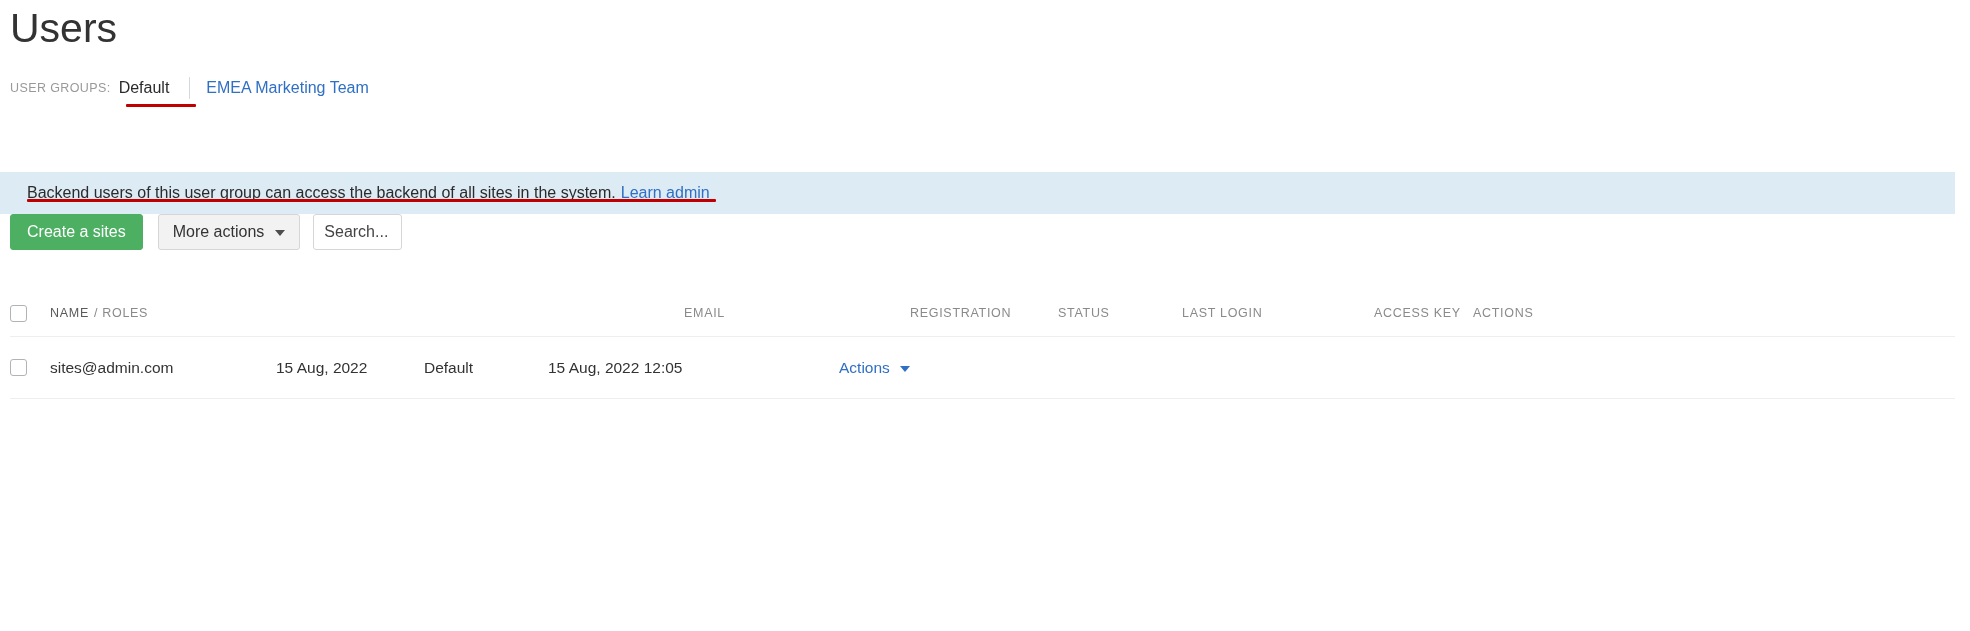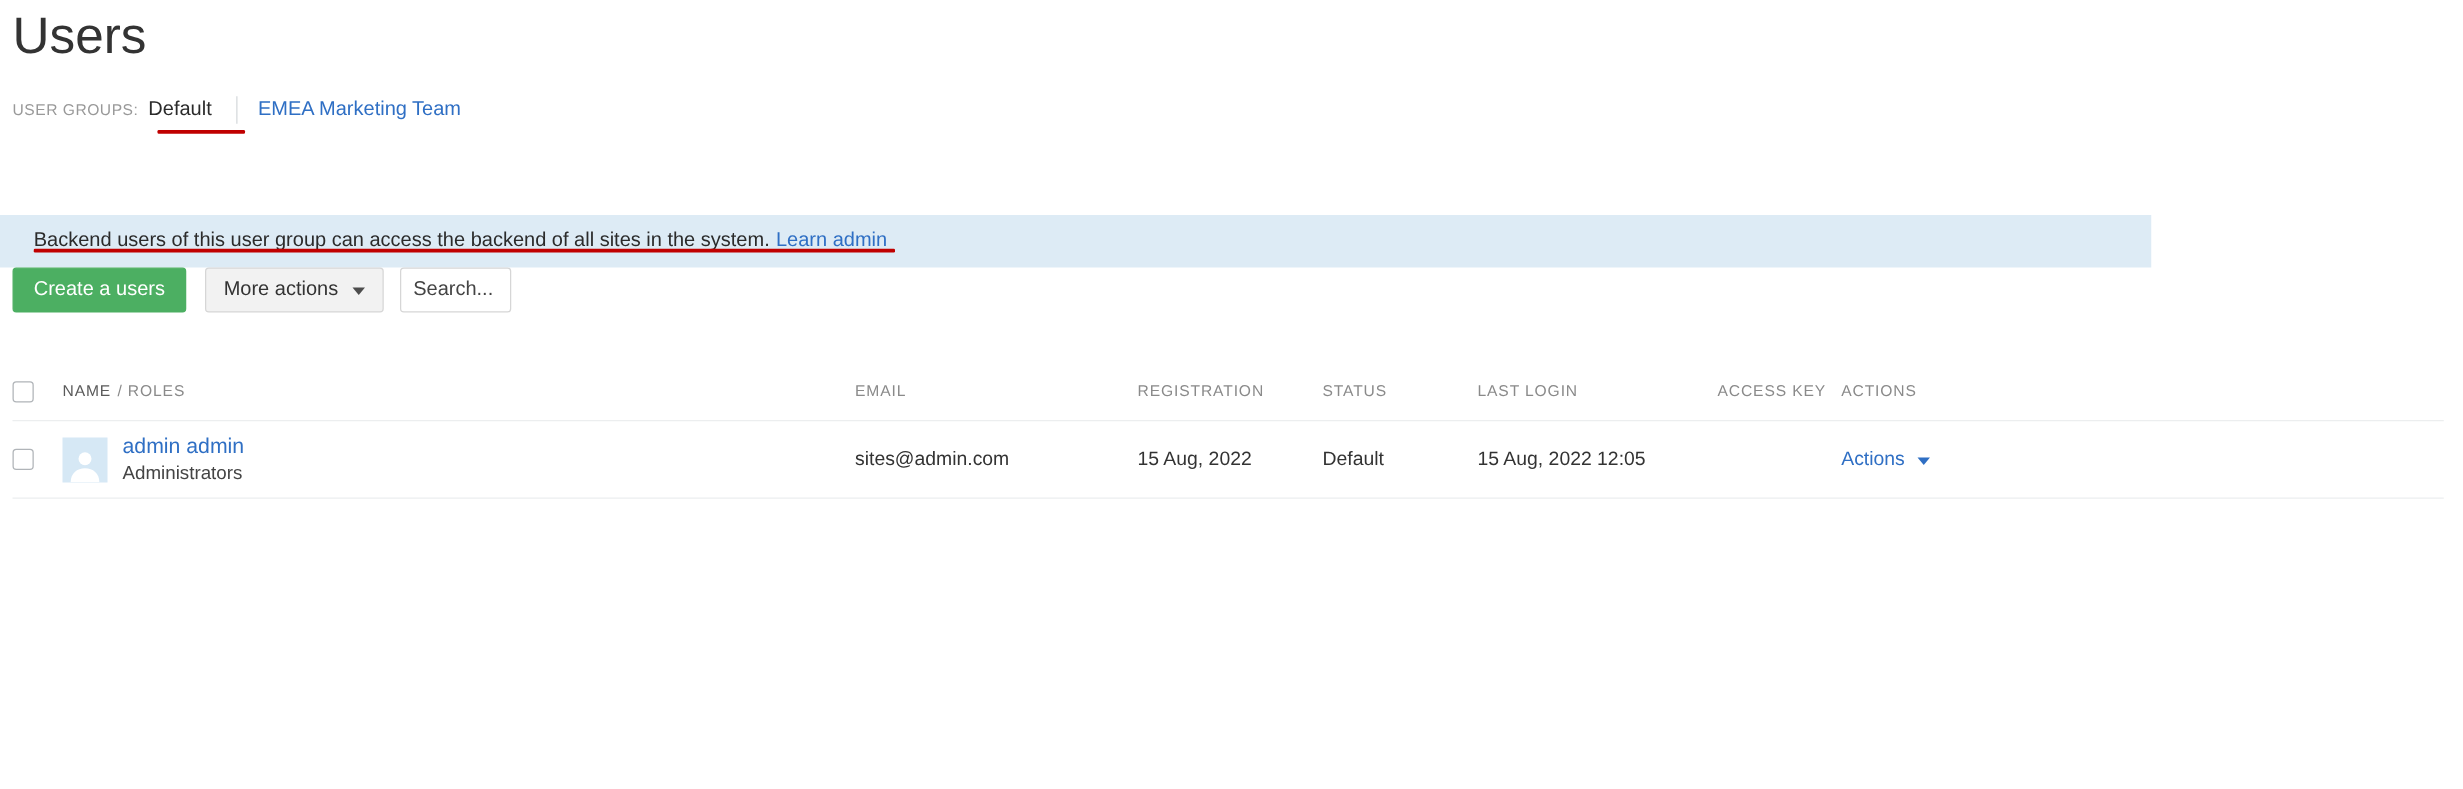--- a/index.html
+++ b/index.html
@@ -83,21 +83,21 @@
     left: 27px;
     top: 199px;
     width: 689px;
   }
 
   
   .info-banner {
     position: absolute;
     left: 0;
     top: 172px;
-    width: 1721px;
+    width: 1955px;
     height: 42px;
     background: #ddebf5;
     display: flex;
     align-items: center;
     padding-left: 27px;
   }
   .info-banner-text {
     font-size: 16px;
     color: #2b2b2b;
   }
@@ -277,21 +277,21 @@
 <div class="annot tab-mark"></div>
 
 <div class="info-banner">
   <span class="info-banner-text">Backend users of this user group can access the backend of all sites in the system.</span>
   <a class="info-banner-link">Learn admin</a>
 </div>
 
 <div class="annot banner-mark"></div>
 
 <div class="toolbar">
-  <button class="btn-create">Create a users</button>
+  <button class="btn-create">Create a sites</button>
   <button class="btn-more">
     <span>More actions</span>
     <span class="caret"></span>
   </button>
   <input class="search-box" type="text" placeholder="Search..." style="">
 </div>
 
 <div class="table">
 
   <div class="thead">
@@ -307,32 +307,20 @@
     <div class="col-status th">STATUS</div>
     <div class="col-login th">LAST LOGIN</div>
     <div class="col-key th">ACCESS KEY</div>
     <div class="col-act th">ACTIONS</div>
   </div>
 
   <div class="trow">
     <div class="col-check">
       <span class="checkbox"></span>
     </div>
-    <div class="col-name">
-      <span class="avatar">
-        <svg width="36" height="26" viewBox="0 0 36 26" xmlns="http://www.w3.org/2000/svg" aria-hidden="true">
-          <circle cx="18" cy="7" r="5.2" fill="#ffffff"></circle>
-          <path d="M6.5 26 C6.5 18.6 11.6 14.6 18 14.6 C24.4 14.6 29.5 18.6 29.5 26 Z" fill="#ffffff"></path>
-        </svg>
-      </span>
-      <span class="name-block">
-        <a class="user-name">admin admin</a>
-        <span class="user-role">Administrators</span>
-      </span>
-    </div>
     <div class="col-email cell">sites@admin.com</div>
     <div class="col-reg cell">15 Aug, 2022</div>
     <div class="col-status cell">Default</div>
     <div class="col-login cell">15 Aug, 2022 12:05</div>
     <div class="col-key cell"></div>
     <div class="col-act">
       <a class="actions-link">
         <span>Actions</span>
         <span class="caret-sm"></span>
       </a>

